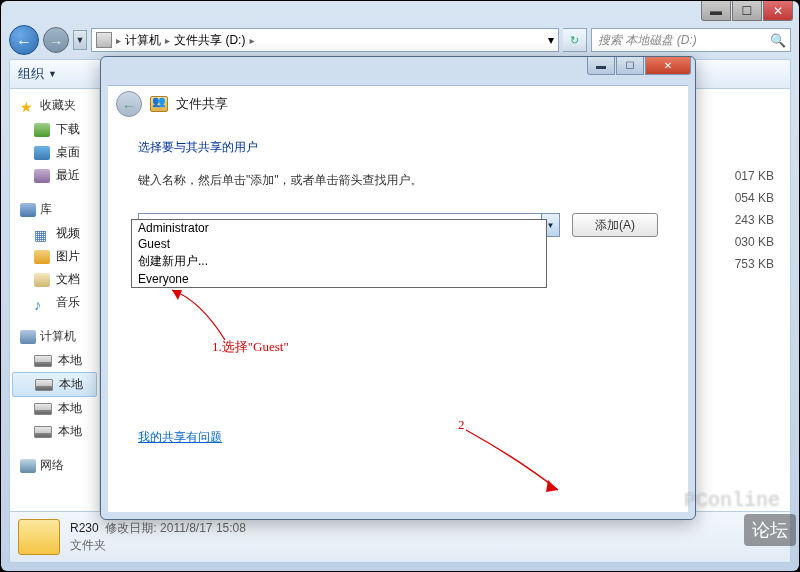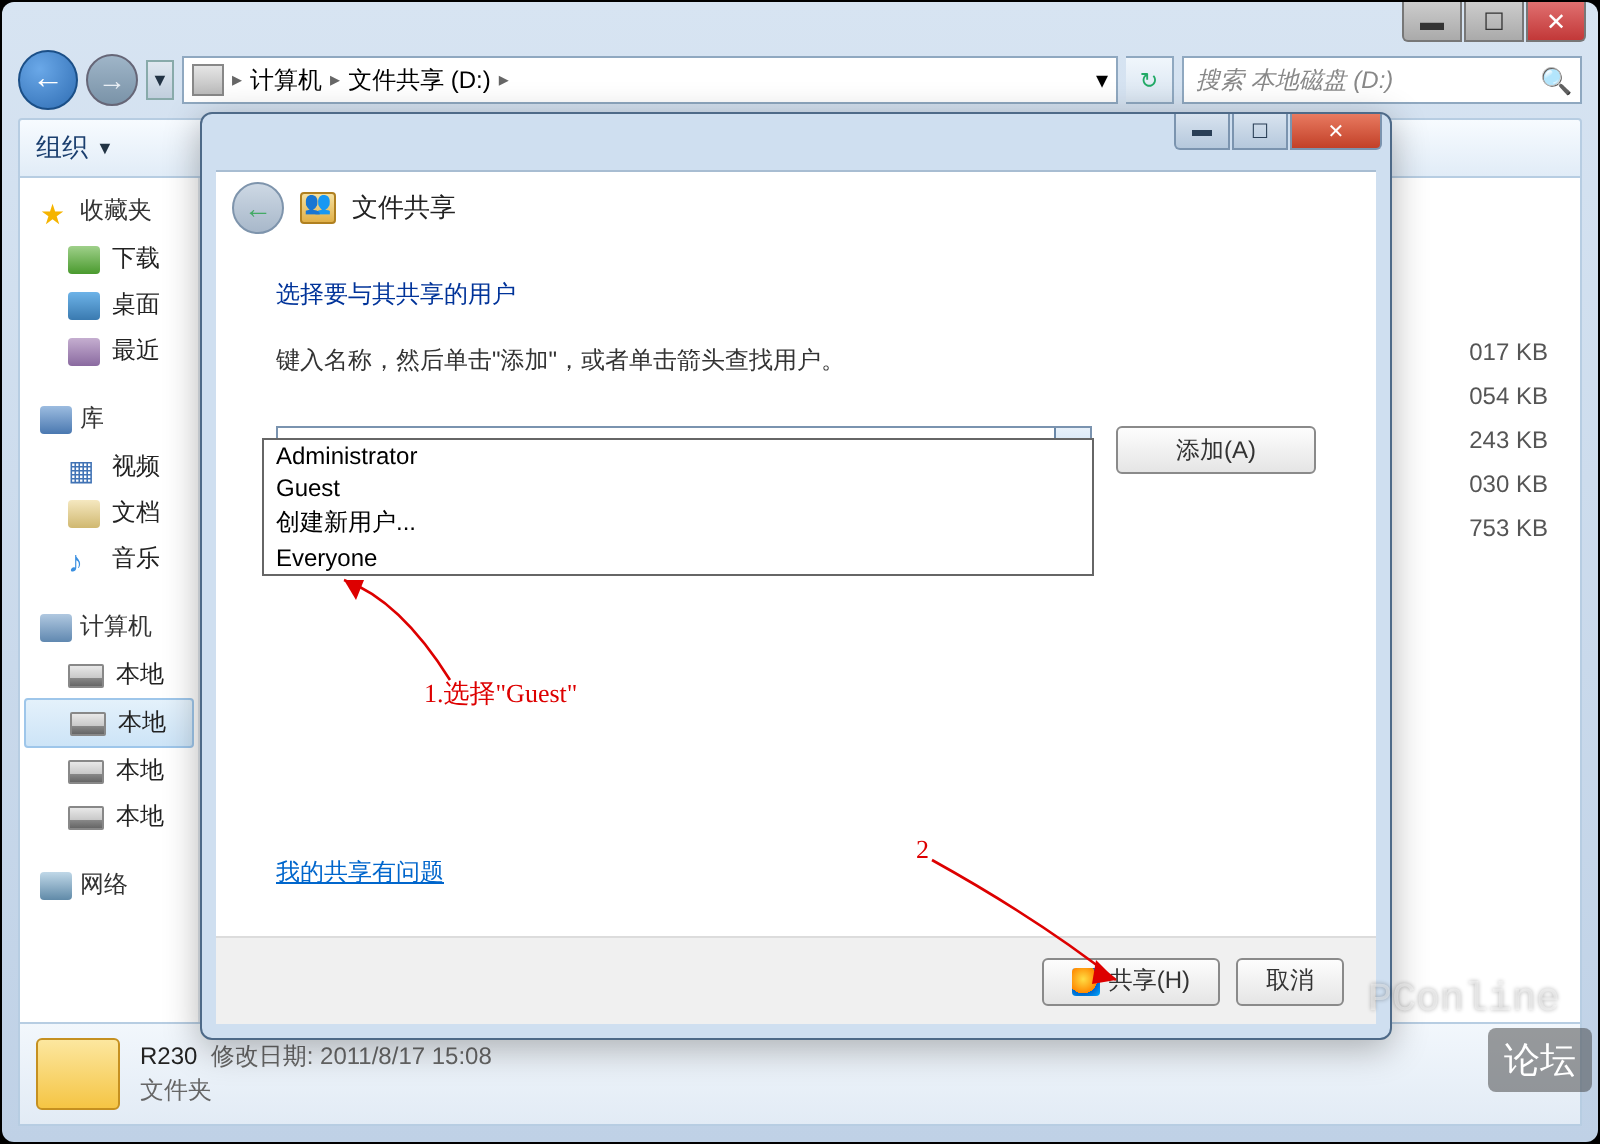--- a/index.html
+++ b/index.html
@@ -66,21 +66,21 @@
 .dlg-htxt { font-size: 13px; color: #222; }
 .dlg-hicon { width: 18px; height: 16px; background: linear-gradient(#f5e0a0,#e0b048); border: 1px solid #b08020; border-radius: 2px; display: inline-block; position: relative; }
 .dlg-hicon::after { content: "👥"; position: absolute; left: 1px; top: -2px; font-size: 11px; }
 .dlg-body { margin: 0 7px 7px 7px; background: #fff; height: calc(100% - 71px); padding: 18px 30px 12px 30px; position: relative; }
 .dlg-title { color: #003399; font-size: 12px; margin-bottom: 16px; }
 .dlg-instr { font-size: 12px; color: #333; margin-bottom: 24px; }
 
 .combo-row { display: flex; align-items: stretch; gap: 12px; }
 .combo { flex: 1; height: 24px; background: #fff; border: 1px solid #7a93af; position: relative; }
 .combo-drop { width: 18px; height: 100%; background: linear-gradient(#e8f1fa,#b8d4ef); border-left: 1px solid #6a88a8; position: absolute; right: 0; top: 0; display: flex; align-items: center; justify-content: center; font-size: 8px; color: #0a2a4a; }
-.addbtn { width: 100px; height: 24px; background: linear-gradient(#fdfdfd,#e5e5e5); border: 1px solid #8a8a8a; border-radius: 3px; font-size: 12px; color: #333; display: flex; align-items: center; justify-content: center; }
+.addbtn { width: 86px; height: 24px; background: linear-gradient(#fdfdfd,#e5e5e5); border: 1px solid #8a8a8a; border-radius: 3px; font-size: 12px; color: #333; display: flex; align-items: center; justify-content: center; }
 
 .dropdown-list { position: absolute; left: 30px; top: 110px; width: 416px; background: #fff; border: 1px solid #666; font-size: 12px; z-index: 5; }
 .dropdown-list div { padding: 1px 6px; }
 
 .sharelist { margin-top: 90px; height: 100px; }
 .help-link { color: #0066cc; font-size: 12px; text-decoration: underline; }
 .dlg-footer { position: absolute; left: 0; right: 0; bottom: 0; height: 44px; background: #f0f0f0; border-top: 1px solid #dcdcdc; display: flex; align-items: center; justify-content: flex-end; padding: 0 16px; gap: 8px; }
 .footbtn { height: 24px; padding: 0 14px; background: linear-gradient(#fdfdfd,#e5e5e5); border: 1px solid #8a8a8a; border-radius: 3px; font-size: 12px; color: #333; display: flex; align-items: center; gap: 4px; }
 .footbtn.share::before { content: ""; width: 14px; height: 14px; display: inline-block; background: radial-gradient(circle at 40% 40%, #fd4, #f80 60%, #06c 60%, #0af); border-radius: 2px; }
 
@@ -152,20 +152,24 @@
       <div class="side-group">
         <div class="side-head">
             <span class="ic lib"></span>
             <span>库</span>
           </div>
         <div class="side-item">
             <span class="ic vid">▦</span>
             <span>视频</span>
           </div>
         <div class="side-item">
+            <span class="ic pic"></span>
+            <span>图片</span>
+          </div>
+        <div class="side-item">
             <span class="ic doc"></span>
             <span>文档</span>
           </div>
         <div class="side-item">
             <span class="ic mus">♪</span>
             <span>音乐</span>
           </div>
       </div>
       <div class="side-group">
         <div class="side-head">
@@ -236,26 +240,20 @@
     <div class="combo-row">
       <div class="combo">
         <div class="combo-drop">▼</div>
       </div>
       <div class="addbtn">添加(A)</div>
     </div>
 
     <div class="sharelist"></div>
     <a class="help-link">我的共享有问题</a>
 
-    <div class="dlg-footer">
-      <div class="footbtn share">
-          <span>共享(H)</span>
-        </div>
-      <div class="footbtn">取消</div>
-    </div>
   </div>
 
   <div class="dropdown-list" style="top:162px;">
     <div>Administrator</div>
     <div>Guest</div>
     <div>创建新用户...</div>
     <div>Everyone</div>
   </div>
 </div>
 

